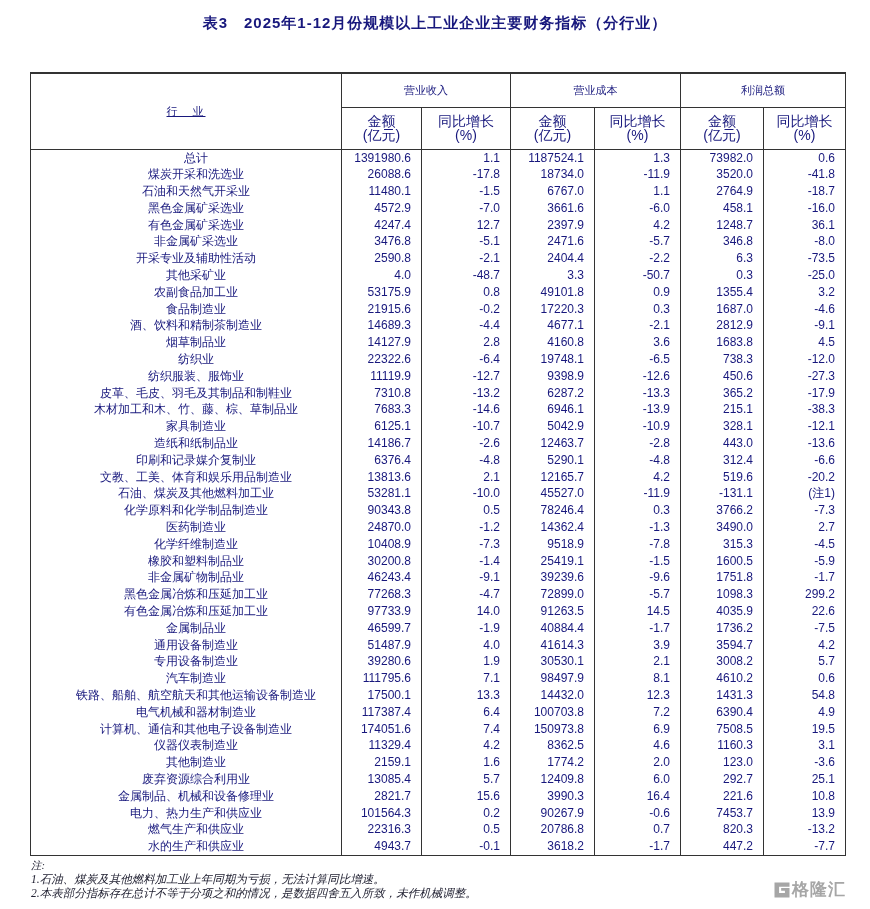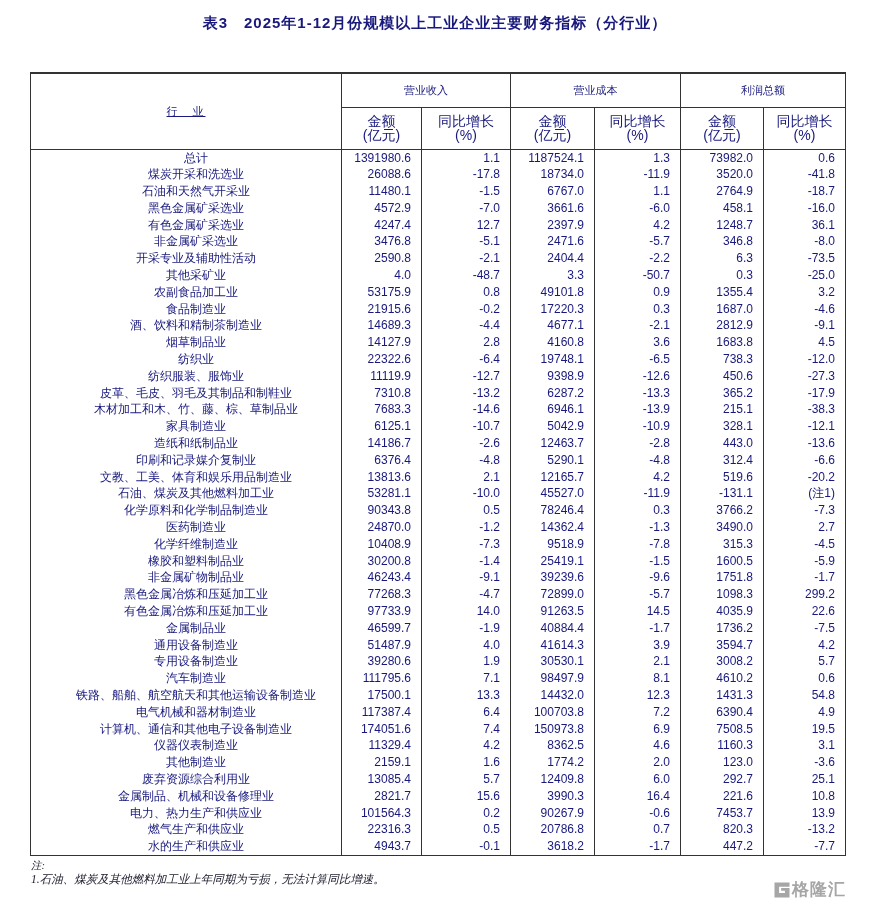--- a/index.html
+++ b/index.html
@@ -457,20 +457,21 @@
           <td class="num">-1.7</td>
           <td class="num">447.2</td>
           <td class="num">-7.7</td>
         </tr>
       </tbody>
   </table>
 
   <div class="notes">
     <div class="n-label">注:</div>
     <div class="n-item">1.石油、煤炭及其他燃料加工业上年同期为亏损，无法计算同比增速。</div>
+    <div class="n-item">2.本表部分指标存在总计不等于分项之和的情况，是数据四舍五入所致，未作机械调整。</div>
   </div>
 
   <div class="watermark">
     <svg width="20" height="20" viewBox="0 0 24 24">
       <path d="M3,3 H21 V8 H8.5 V15.5 H15.5 V13 H11 V9.5 H21 V21 H3 Z" fill="#a6a6a6"></path>
     </svg>
     <span class="brand">格隆汇</span>
   </div>
 
 </div>

